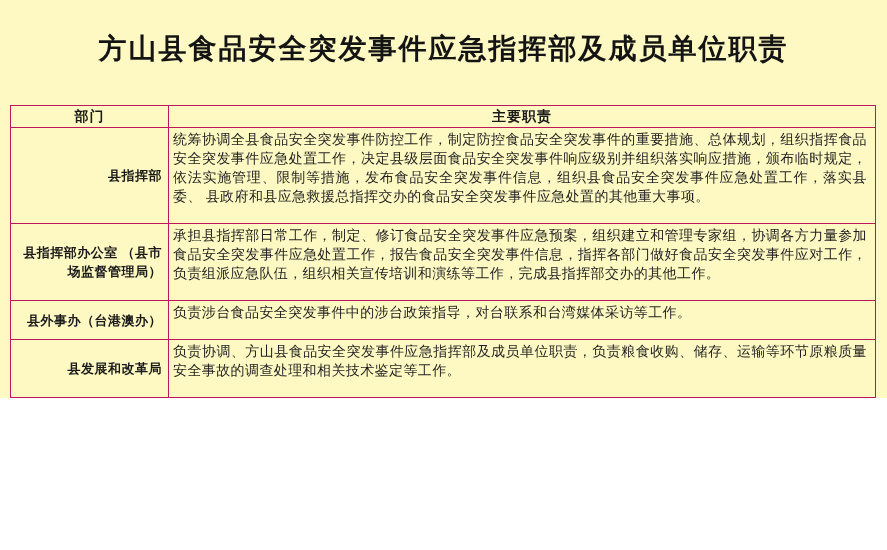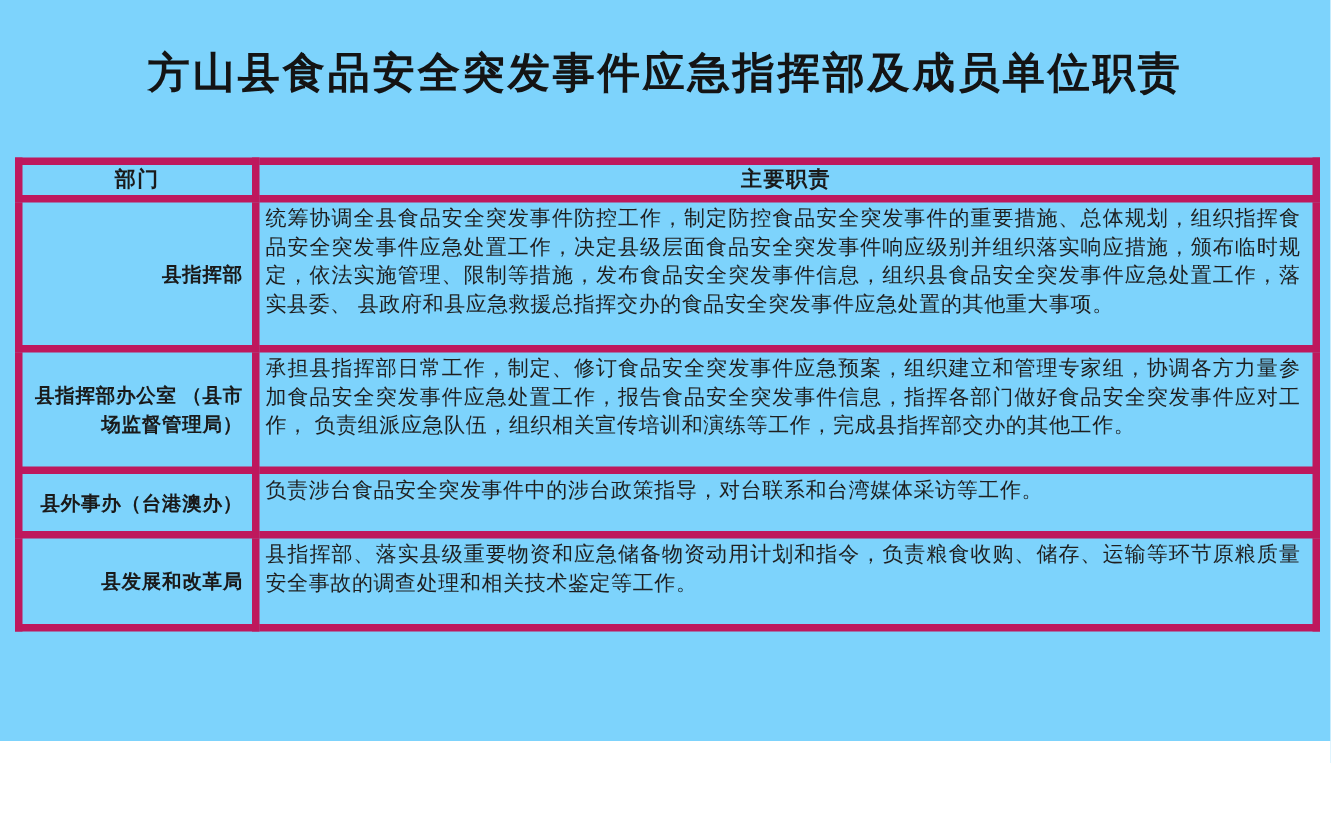--- a/index.html
+++ b/index.html
@@ -8,22 +8,22 @@
     background: #ffffff;
     width: 887px;
     height: 550px;
     overflow: hidden;
     font-family: "Liberation Serif", "DejaVu Serif", serif;
     color: #1d1d1d;
   }
   .page {
     position: relative;
     width: 887px;
-    height: 494px;
-    background: #7dd3fc;
+    height: 398px;
+    background: #fef9c3;
   }
   .doc-title {
     position: absolute;
     top: 30px;
     left: 0;
     width: 887px;
     text-align: center;
     font-size: 28px;
     font-weight: bold;
     letter-spacing: 2px;
@@ -33,21 +33,21 @@
   table.duty-table {
     position: absolute;
     top: 105px;
     left: 10px;
     width: 865px;
     border-collapse: collapse;
     table-layout: fixed;
   }
   table.duty-table th,
   table.duty-table td {
-    border: 5px solid #be185d;
+    border: 1px solid #be185d;
     vertical-align: middle;
     box-sizing: border-box;
   }
   col.col-dept { width: 158px; }
   col.col-duty { width: 707px; }
   tr.header-row { height: 22px; }
   th.header-cell {
     font-size: 14px;
     font-weight: bold;
     text-align: center;
@@ -107,17 +107,17 @@
         <tr class="row-1">
           <td class="dept-cell">县指挥部办公室 （县市场监督管理局）</td>
           <td class="duty-cell">承担县指挥部日常工作，制定、修订食品安全突发事件应急预案，组织建立和管理专家组，协调各方力量参加食品安全突发事件应急处置工作，报告食品安全突发事件信息，指挥各部门做好食品安全突发事件应对工作， 负责组派应急队伍，组织相关宣传培训和演练等工作，完成县指挥部交办的其他工作。</td>
         </tr>
         <tr class="row-4">
           <td class="dept-cell">县外事办（台港澳办）</td>
           <td class="duty-cell">负责涉台食品安全突发事件中的涉台政策指导，对台联系和台湾媒体采访等工作。</td>
         </tr>
         <tr class="row-5">
           <td class="dept-cell">县发展和改革局</td>
-          <td class="duty-cell">县指挥部、落实县级重要物资和应急储备物资动用计划和指令，负责粮食收购、储存、运输等环节原粮质量安全事故的调查处理和相关技术鉴定等工作。</td>
+          <td class="duty-cell">负责协调、方山县食品安全突发事件应急指挥部及成员单位职责，负责粮食收购、储存、运输等环节原粮质量安全事故的调查处理和相关技术鉴定等工作。</td>
         </tr>
       </tbody>
   </table>
 </div>
 
 </body></html>

